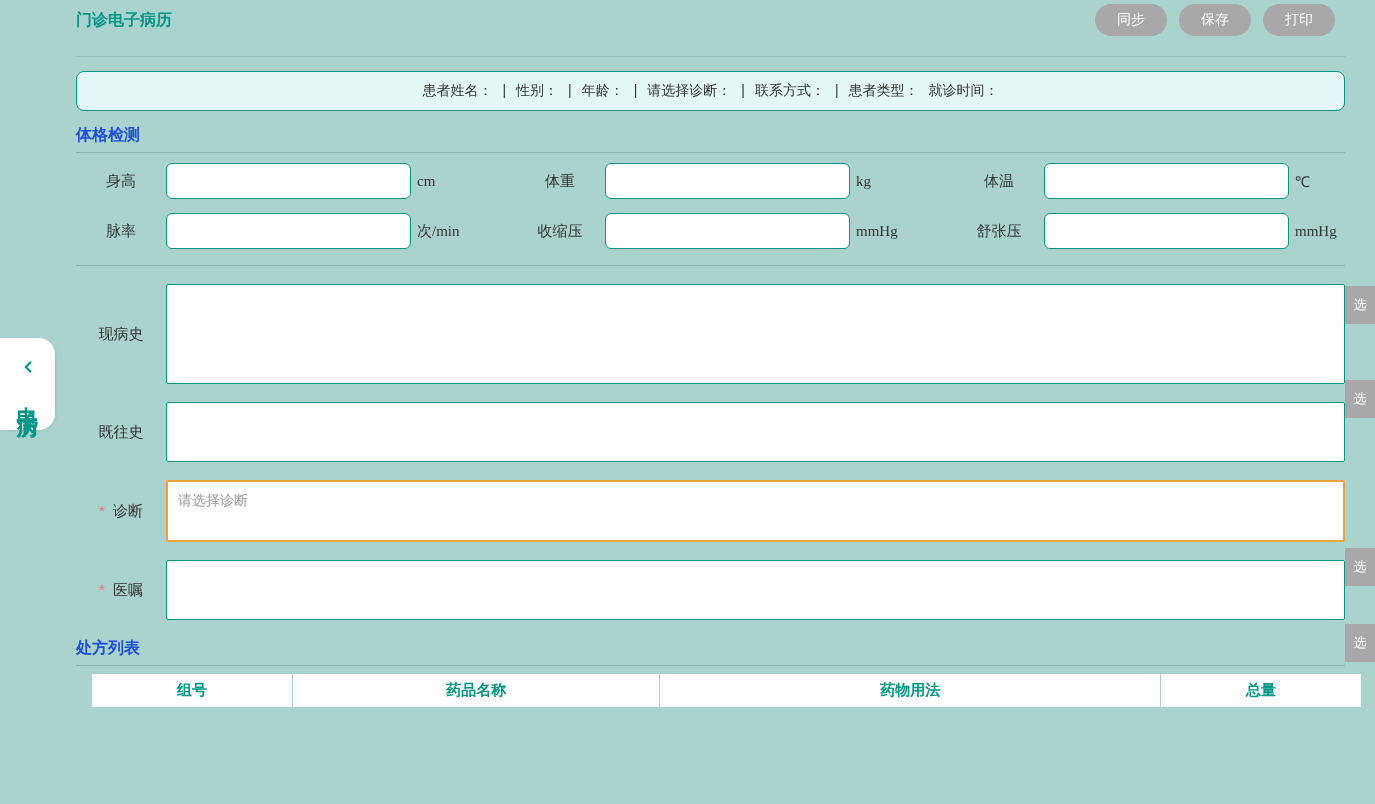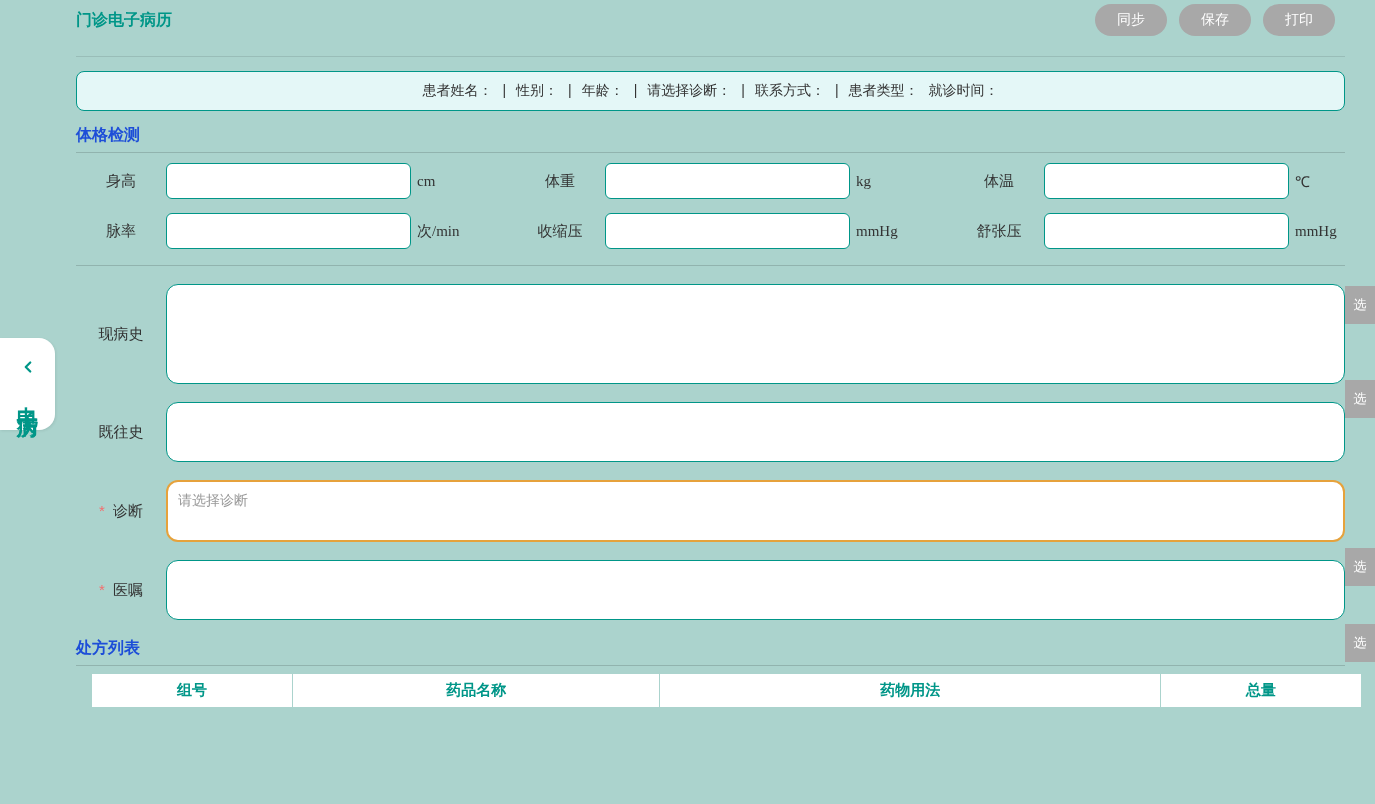--- a/index.html
+++ b/index.html
@@ -121,21 +121,21 @@
       color: #333;
       font-size: 15px;
     }
     .required-star {
       color: #f56c6c;
       margin-right: 4px;
     }
     .text-field-input {
       flex: 1;
       border: 1px solid #009688;
-      border-radius: 12px;
+      border-radius: 2px;
       background: #fff;
       padding: 10px;
       font-size: 14px;
       resize: none;
       outline: none;
       font-family: inherit;
     }
     .text-field-input.tall-100 { height: 100px; }
     .text-field-input.tall-60 { height: 60px; }
     .text-field-input.tall-62 { height: 62px; }

